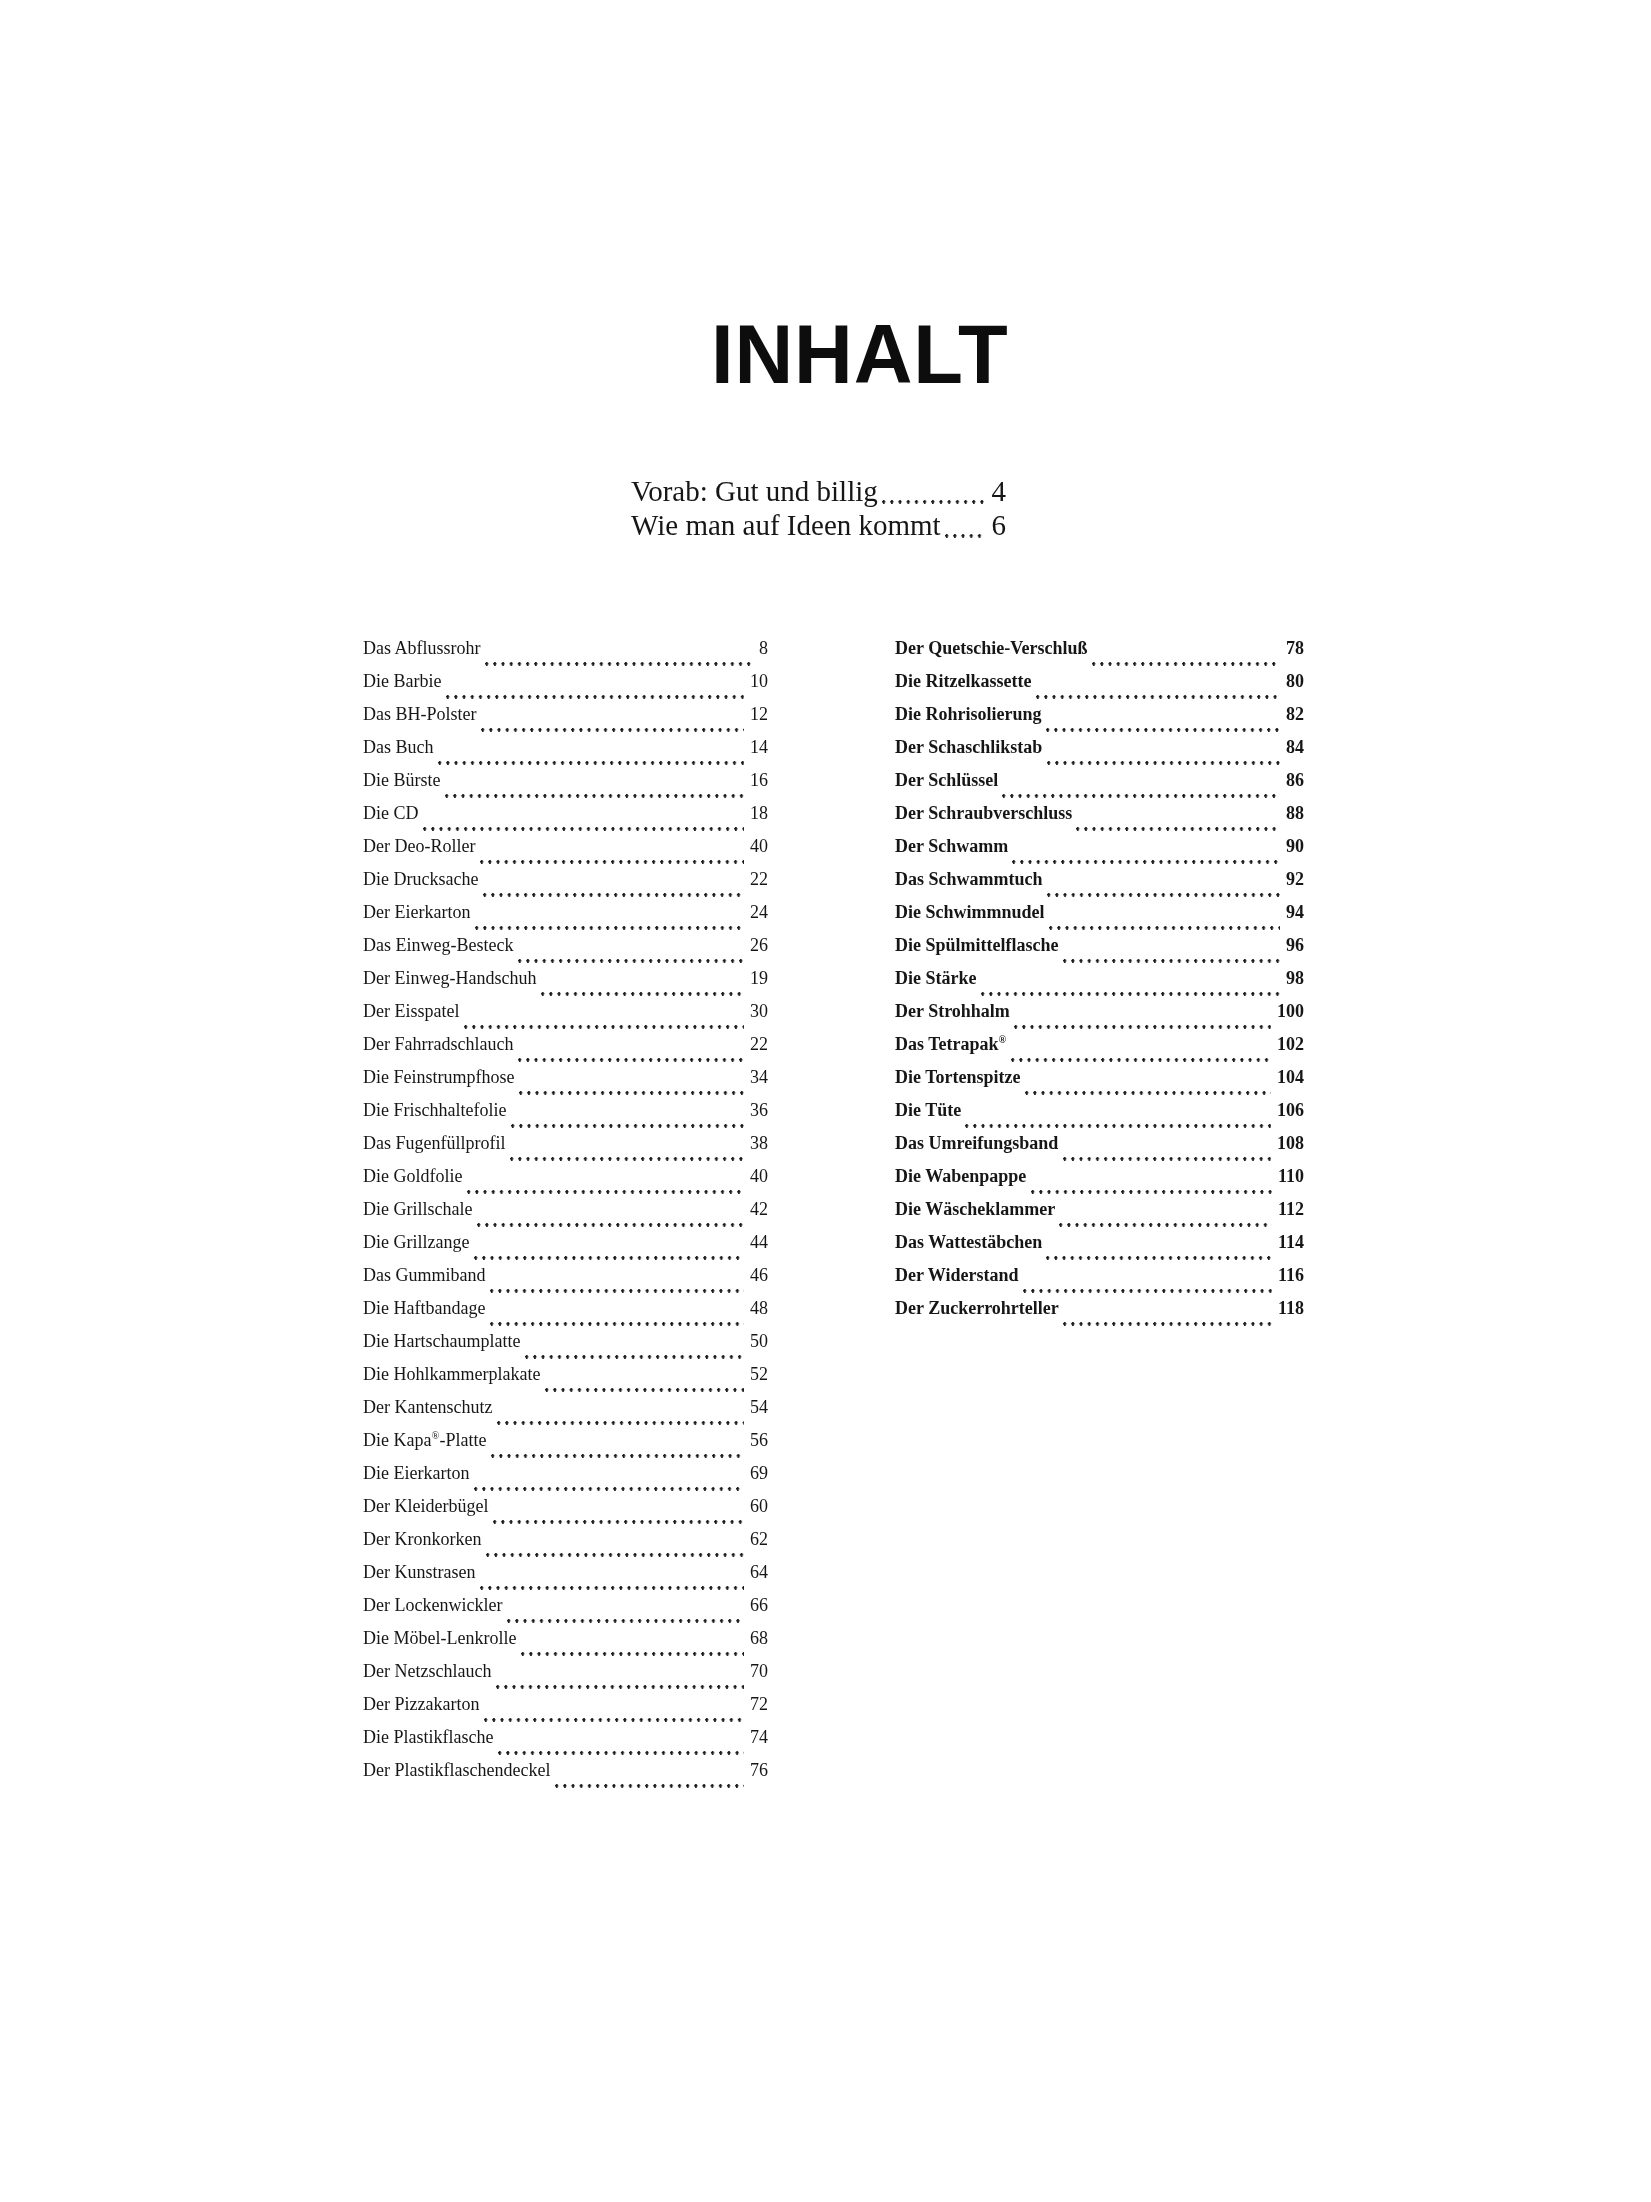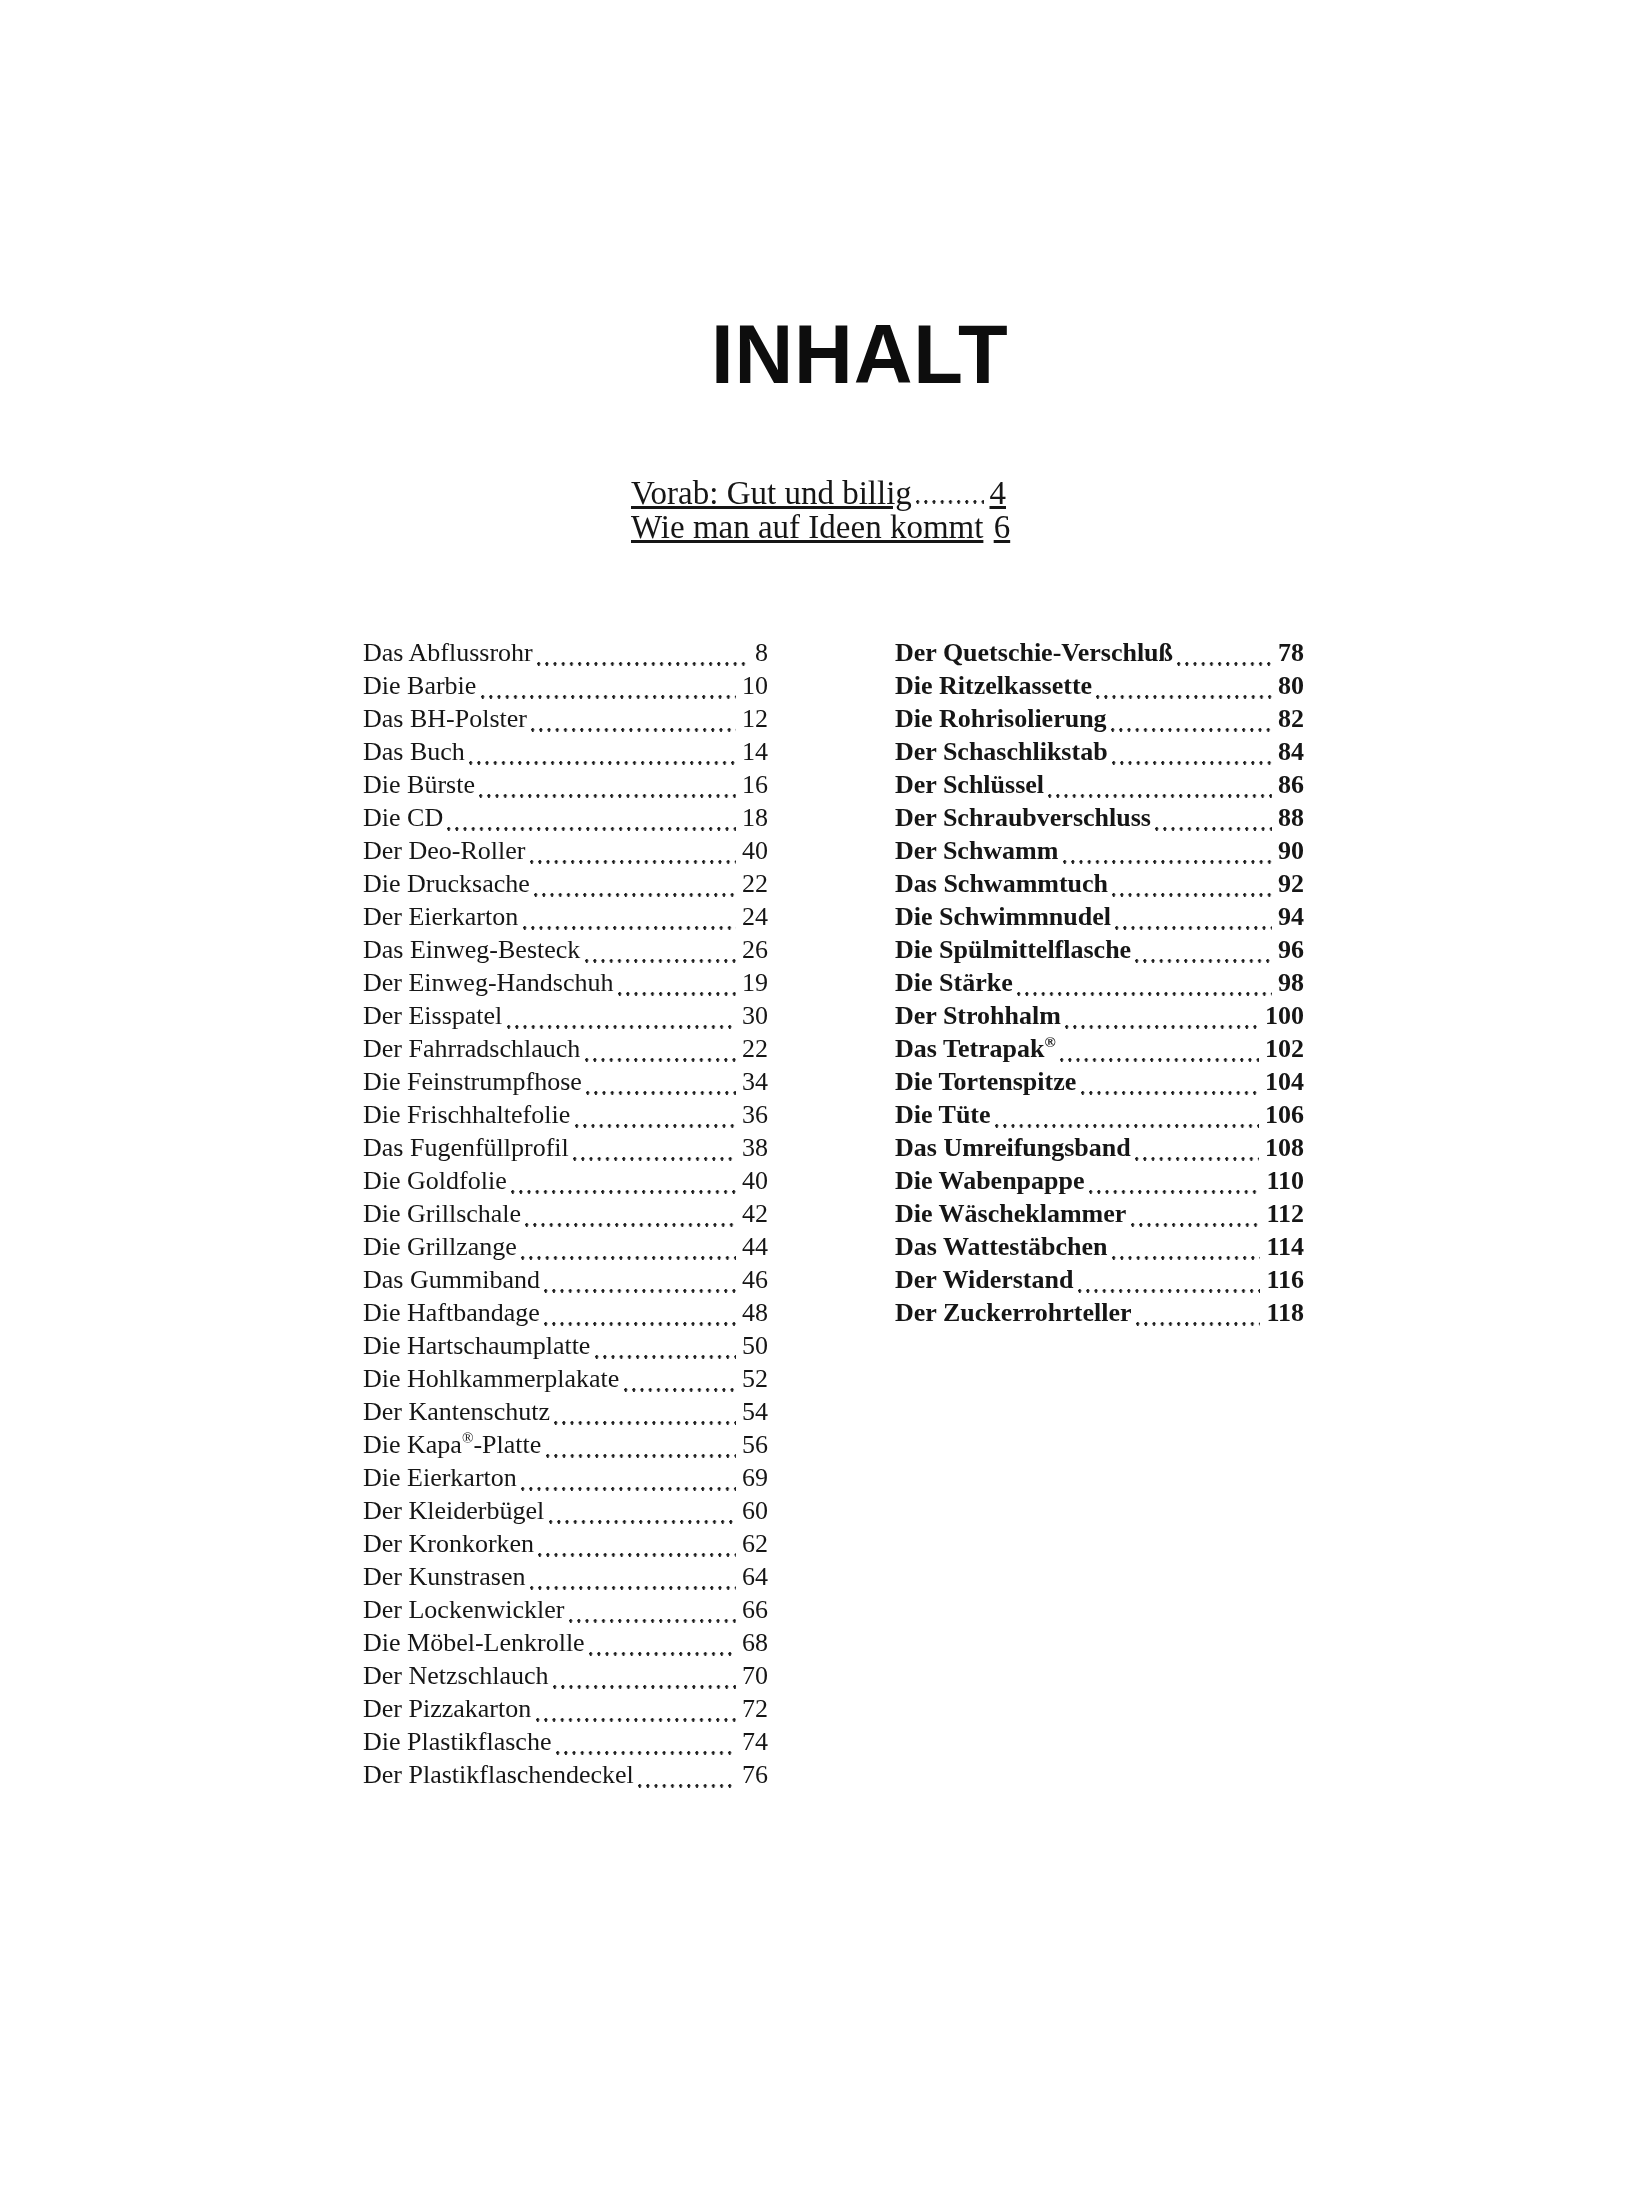--- a/index.html
+++ b/index.html
@@ -38,27 +38,26 @@
   }
   .intro-block {
     position: absolute;
     left: 268px;
     top: 475px;
     width: 375px;
     font-size: 29px;
   }
   .intro-block .entry {
     height: 34px;
-    font-size: 33px;
-    text-decoration: underline;
+    font-size: 29px;
   }
   .col {
     position: absolute;
     top: 638px;
-    font-size: 26px;
+    font-size: 18px;
   }
   .col-left  { left: 0;     width: 405px; }
   .col-right { left: 532px; width: 409px; font-weight: bold; }
   .entry {
     display: flex;
     align-items: baseline;
     height: 33px;
     white-space: nowrap;
   }
   .entry .label { flex: 0 0 auto; }

